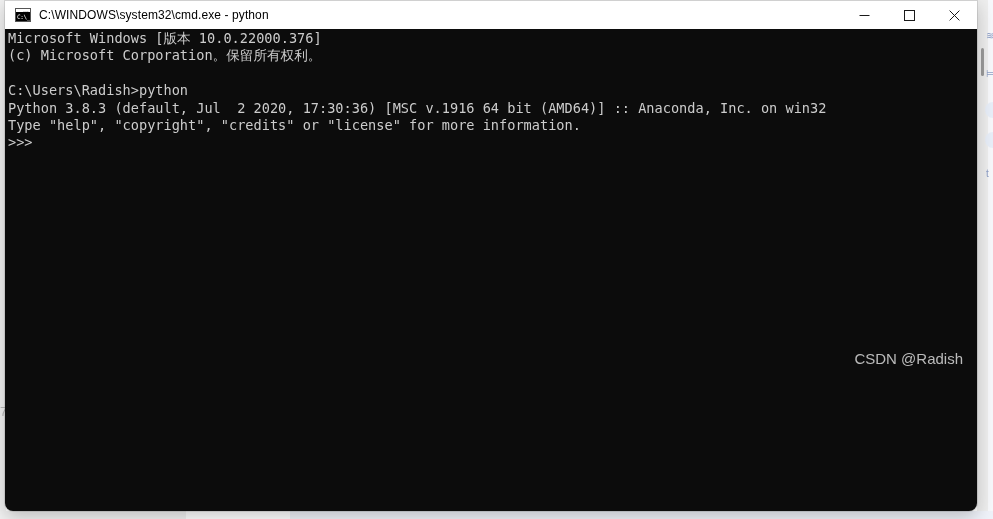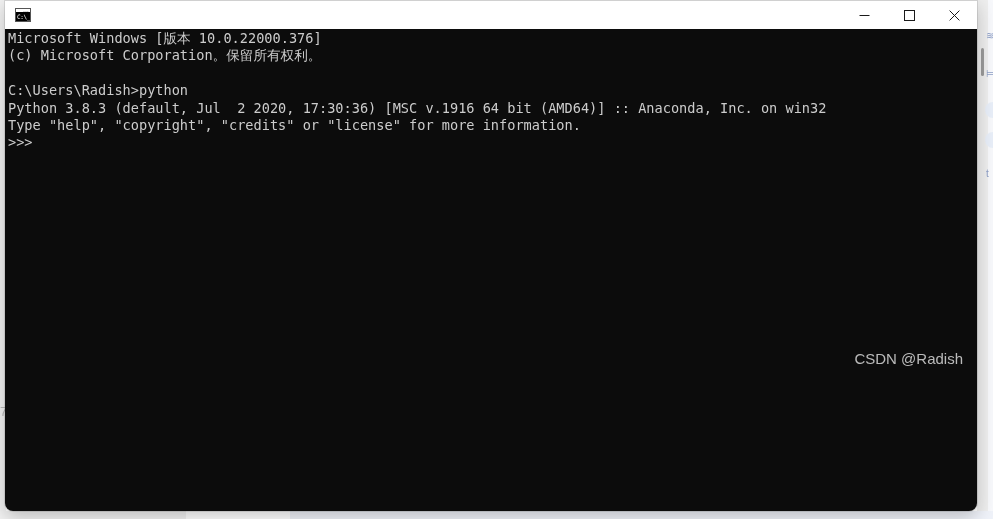--- a/index.html
+++ b/index.html
@@ -246,20 +246,21 @@
 
     <div id="titlebar">
 
       <div id="app-icon">
         <div class="icon-bar">
           <span class="icon-dots">▫▫▫</span>
         </div>
         <div class="icon-body">C:\_</div>
       </div>
 
+      <span id="title-text">C:\WINDOWS\system32\cmd.exe - python</span>
 
       <div id="window-controls">
         <button class="win-btn" title="Minimize">
           <svg width="11" height="11" viewBox="0 0 11 11">
             <line x1="0.5" y1="5.5" x2="10.5" y2="5.5" stroke="#1a1a1a" stroke-width="1"></line>
           </svg>
         </button>
         <button class="win-btn" title="Maximize">
           <svg width="11" height="11" viewBox="0 0 11 11">
             <rect x="0.5" y="0.5" width="10" height="10" fill="none" stroke="#1a1a1a" stroke-width="1"></rect>

